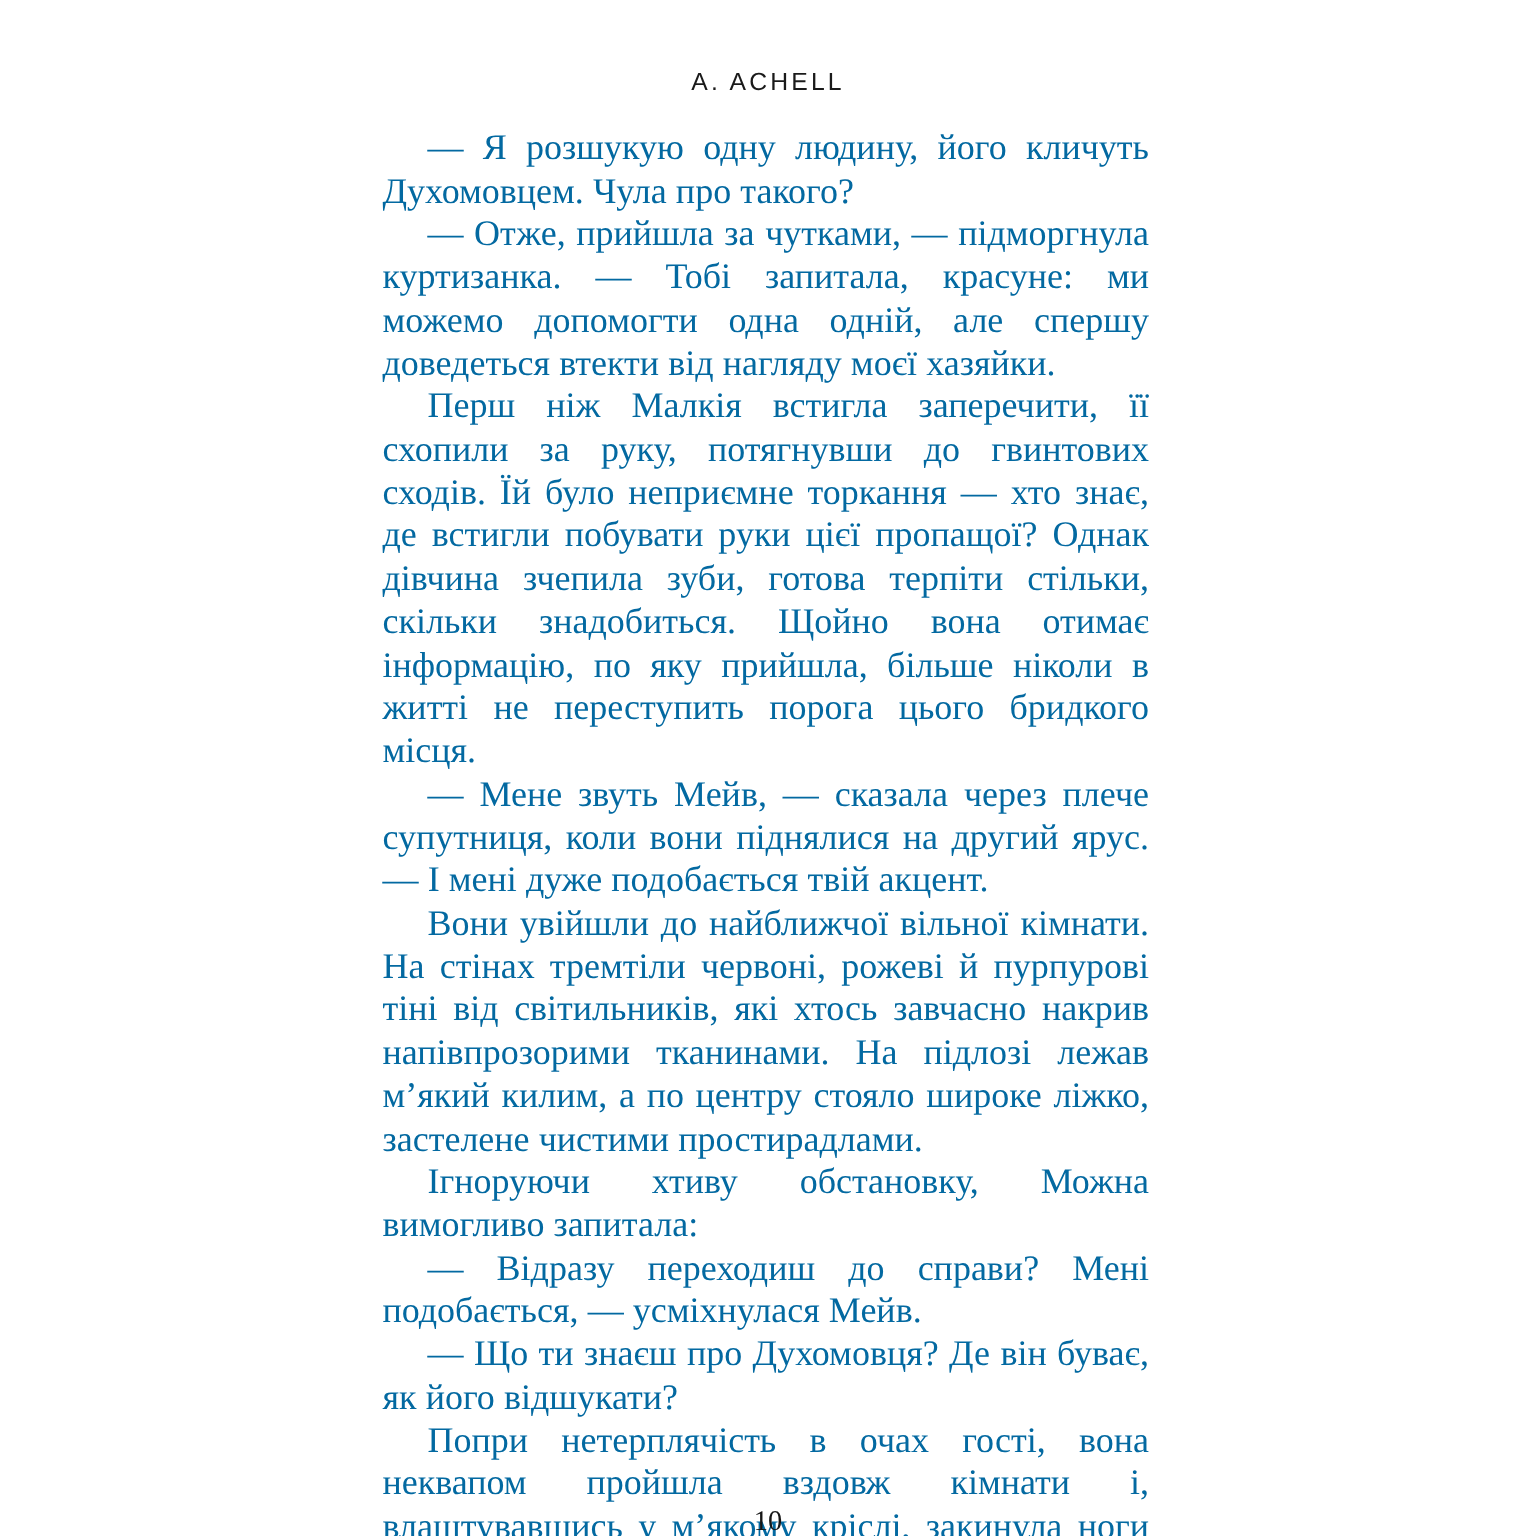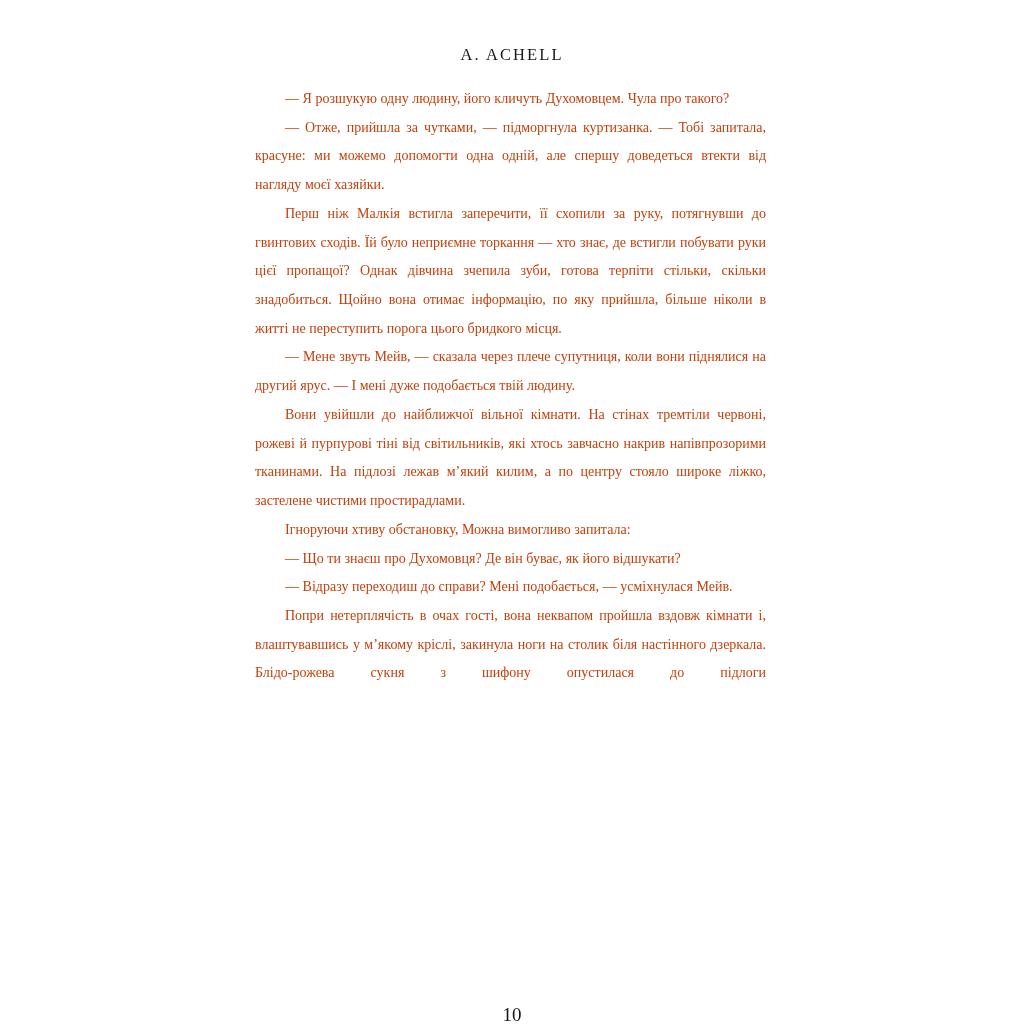--- a/index.html
+++ b/index.html
@@ -24,44 +24,44 @@
     background: #ffffff;
   }
 
   
   .running-head {
     position: absolute;
     top: 44px;
     left: 0;
     width: 1024px;
     text-align: center;
-    font-family: Liberation Serif, serif;
+    font-family: Liberation Sans, sans-serif;
     font-size: 16.5px;
     line-height: 22px;
     letter-spacing: 2.1px;
     color: #1a1a1a;
     white-space: pre;
   }
 
   
   .text-block {
     position: absolute;
     top: 85px;
     left: 255px;
     width: 511px;
   }
 
   .para {
     margin: 0;
     text-indent: 30px;
     text-align: justify;
     text-justify: inter-word;
-    font-size: 14px;
+    font-size: 24px;
     line-height: 28.72px;
-    color: #c2410c;
+    color: #0369a1;
     hyphens: manual;
     -webkit-hyphens: manual;
     word-spacing: 0.1px;
   }
   .para:last-child {
     text-align: justify;
   }
   
   .para.cont::after {
     content: "";
@@ -85,23 +85,23 @@
 <body>
 
 <div class="page">
 
   <div class="running-head">A. ACHELL</div>
 
   <div class="text-block">
       <p class="para">— Я розшукую одну людину, його кличуть Духомовцем. Чула про такого?</p>
       <p class="para">— Отже, прийшла за чутками, — підморгнула куртизанка. — Тобі запитала, красуне: ми можемо допомогти одна одній, але спершу доведеться втекти від нагляду моєї хазяйки.</p>
       <p class="para">Перш ніж Малкія встигла заперечити, її схопили за руку, потягнувши до гвинтових сходів. Їй було неприємне торкання — хто знає, де встигли побувати руки цієї пропащої? Однак дівчина зчепила зуби, готова терпіти стільки, скільки знадобиться. Щойно вона отимає інформацію, по яку прийшла, більше ніколи в житті не переступить порога цього бридкого місця.</p>
-      <p class="para">— Мене звуть Мейв, — сказала через плече супутниця, коли вони піднялися на другий ярус. — І мені дуже подобається твій людину.</p>
+      <p class="para">— Мене звуть Мейв, — сказала через плече супутниця, коли вони піднялися на другий ярус. — І мені дуже подобається твій акцент.</p>
       <p class="para">Вони увійшли до найближчої вільної кімнати. На стінах тремтіли червоні, рожеві й пурпурові тіні від світильників, які хтось завчасно накрив напівпрозорими тканинами. На підлозі лежав м’який килим, а по центру стояло широке ліжко, застелене чистими простирадлами.</p>
       <p class="para">Ігноруючи хтиву обстановку, Можна вимогливо запитала:</p>
+      <p class="para">— Відразу переходиш до справи? Мені подобається, — усміхнулася Мейв.</p>
       <p class="para">— Що ти знаєш про Духомовця? Де він буває, як його відшукати?</p>
-      <p class="para">— Відразу переходиш до справи? Мені подобається, — усміхнулася Мейв.</p>
       <p class="para cont">Попри нетерплячість в очах гості, вона неквапом пройшла вздовж кімнати і, влаштувавшись у м’якому кріслі, закинула ноги на столик біля настінного дзеркала. Блідо-рожева сукня з шифону опустилася до підлоги</p>
     </div>
 
   <div class="folio">10</div>
 
 </div>
 
 </body></html>

